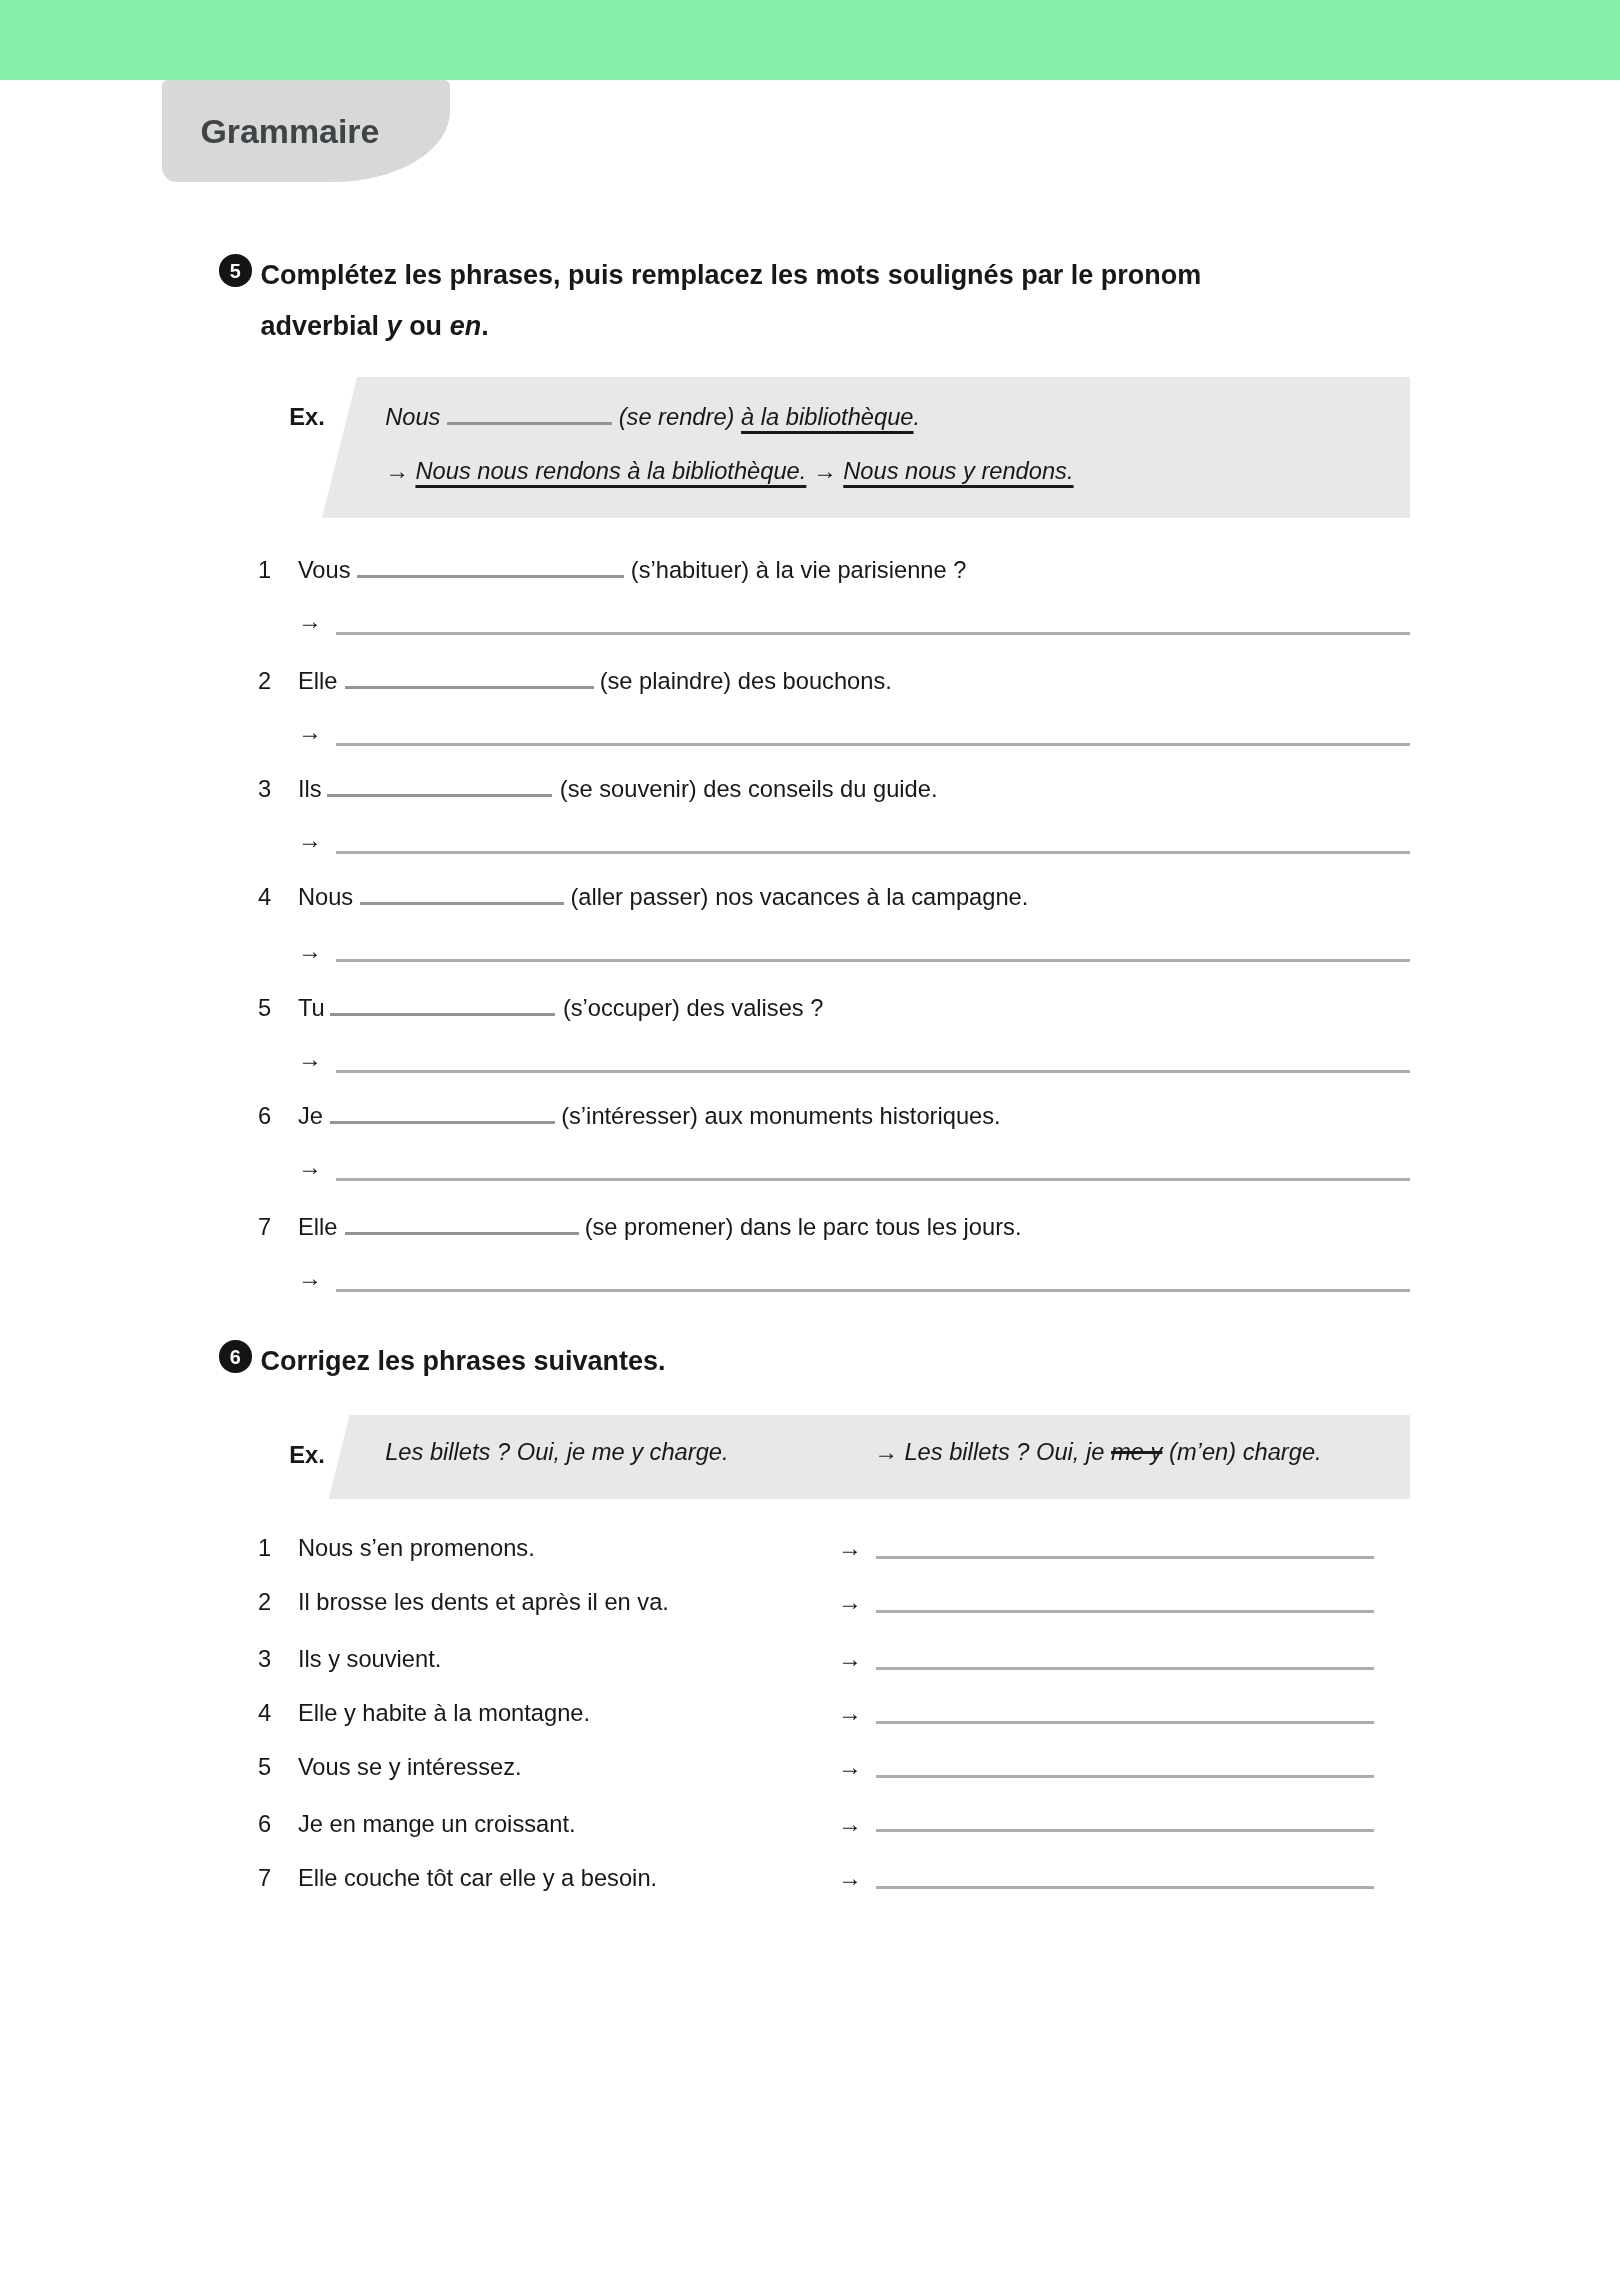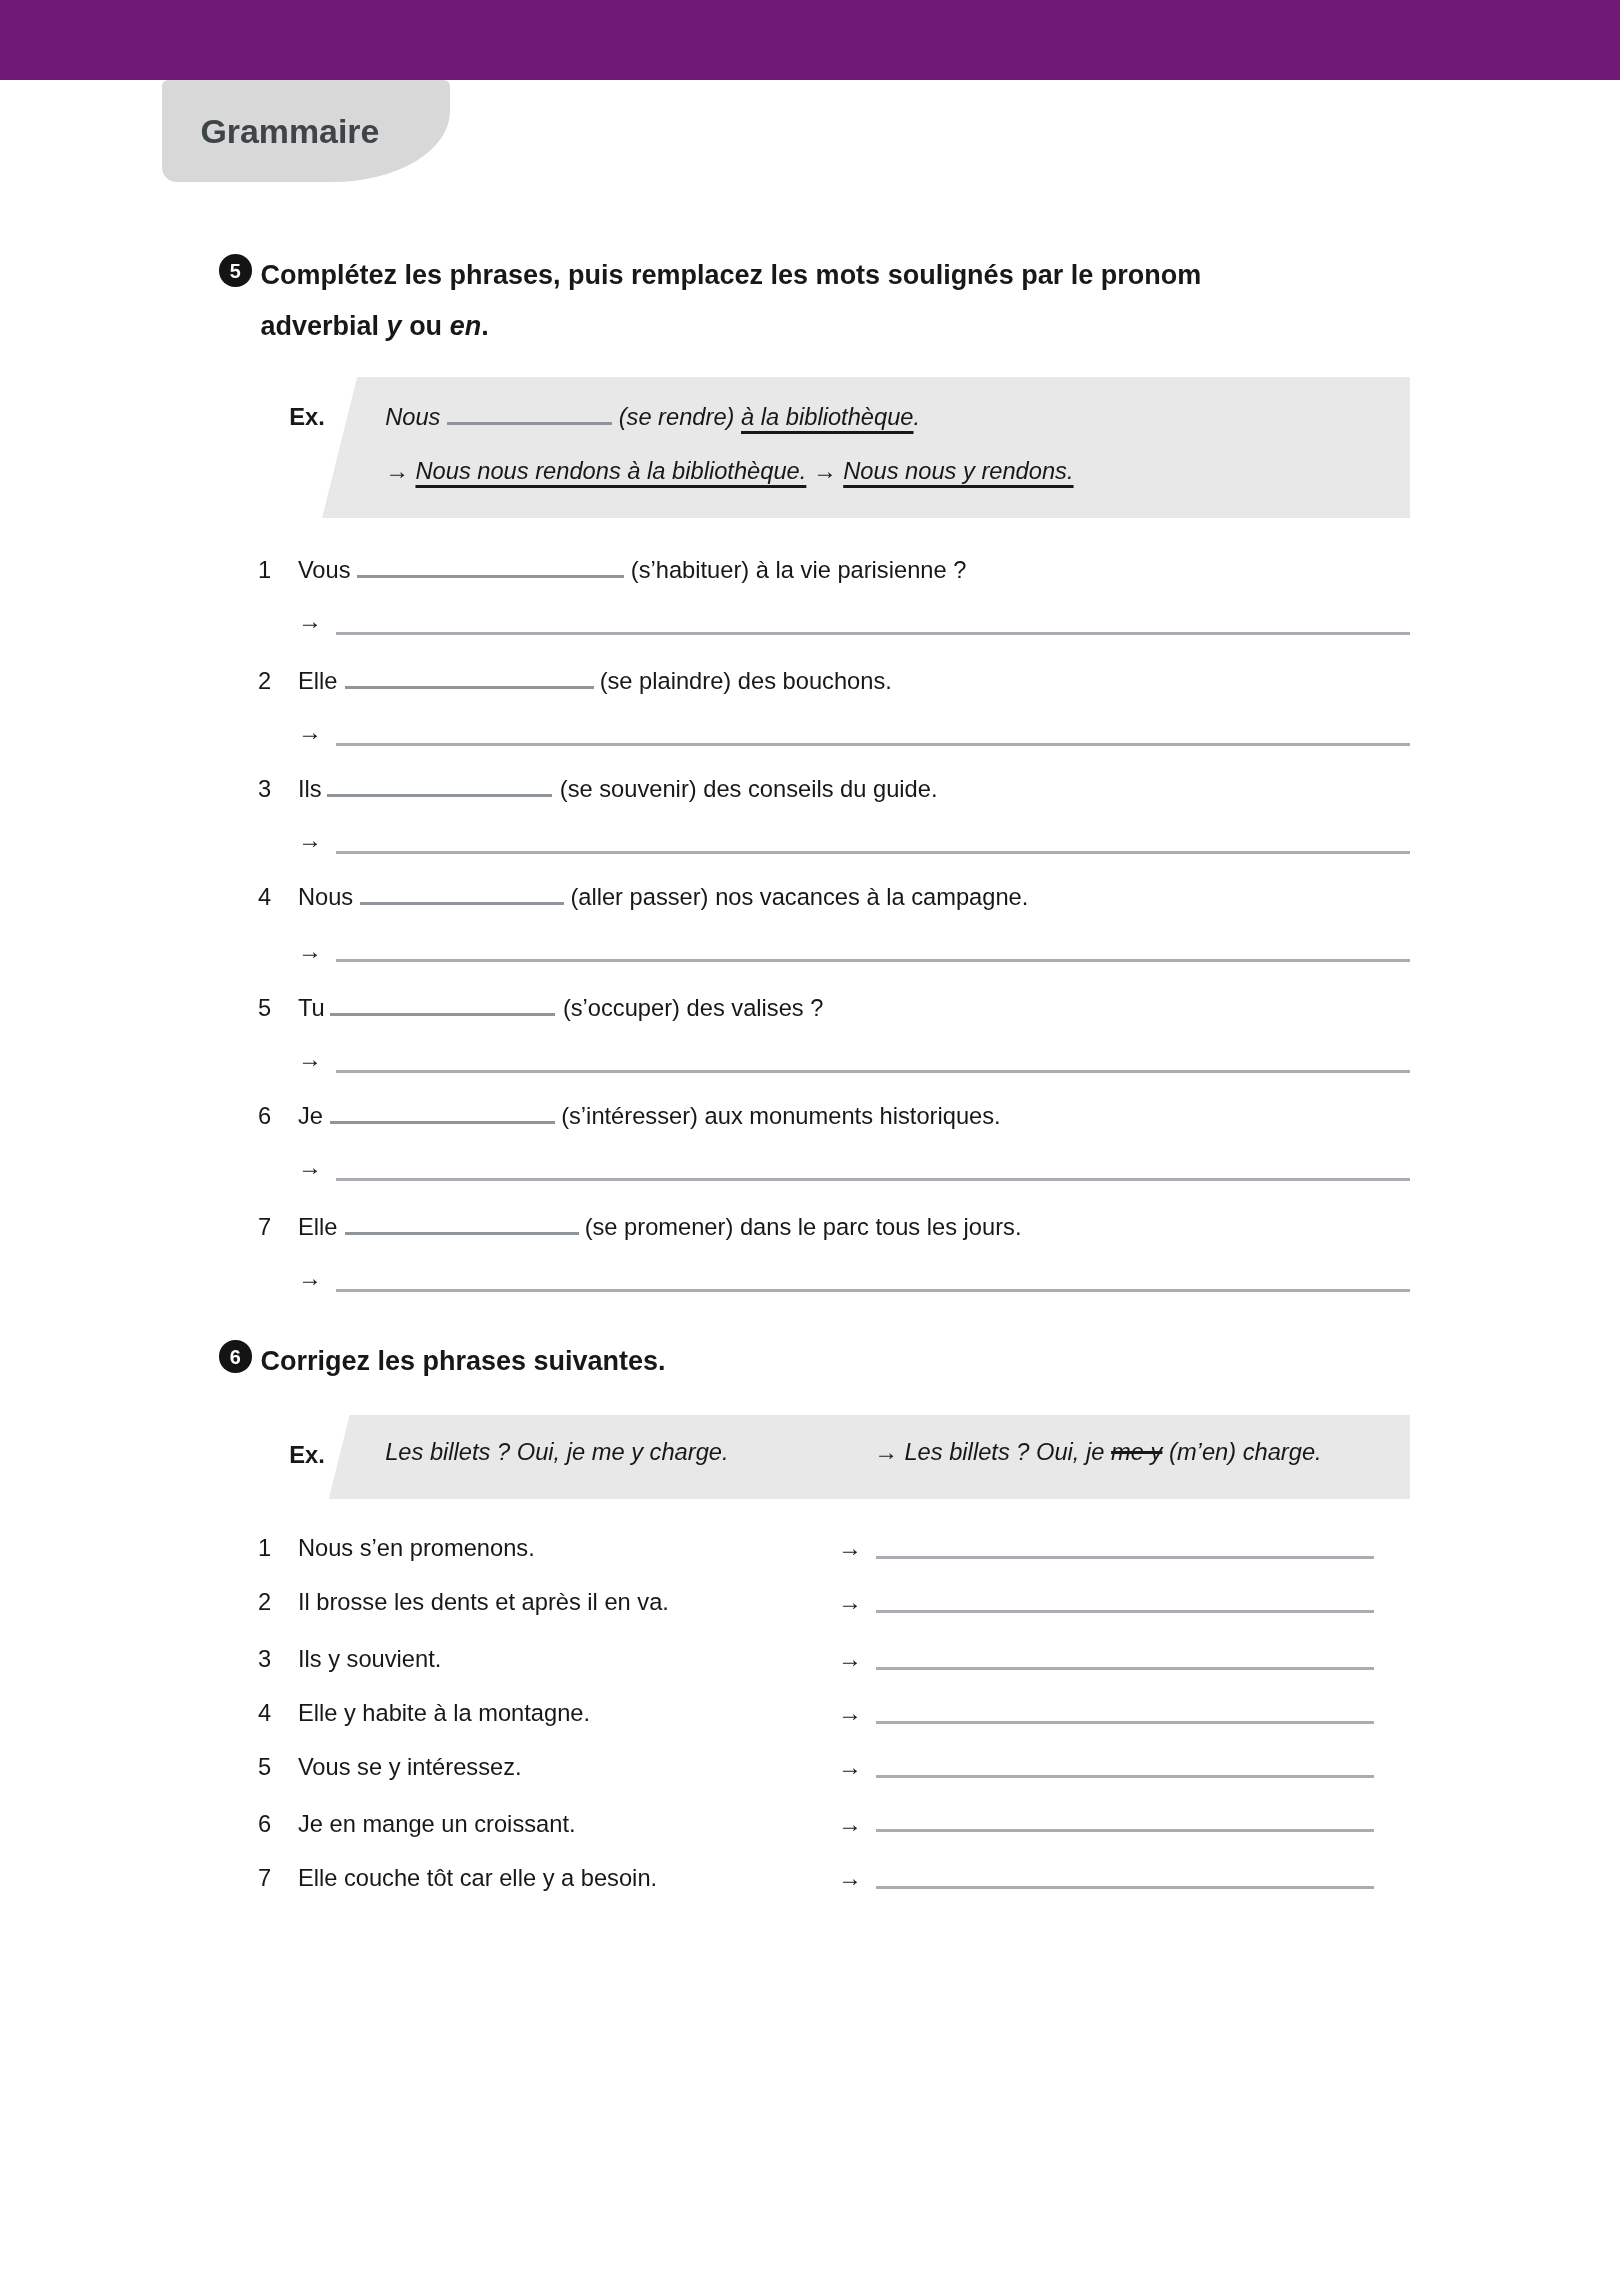--- a/index.html
+++ b/index.html
@@ -1,16 +1,16 @@
 <!DOCTYPE html>
 <html style="font-size:7.9px"><head>
 <meta charset="utf-8">
 <style>
   html,body{margin:0;padding:0;background:#ffffff;}
-  .viewport{width:1621px;height:2008px;overflow:hidden;background:#701a75;}
+  .viewport{width:1621px;height:2008px;overflow:hidden;background:#86efac;}
   .scale{width:540px;height:765px;transform:scale(3);transform-origin:0 0;
          font-family:"Liberation Sans", sans-serif;color:#17181a;background:#ffffff;
          position:relative;box-sizing:border-box;}
 
   
   .banner{margin:80px 0 0 54px;width:96px;height:34px;background:#d8d8d8;
           border-radius:2px 2px 39px 4.9px / 2px 2px 23.6px 4.9px;
           display:flex;align-items:center;padding-left:12.8px;box-sizing:border-box;}
   .banner-title{font-size:11.3px;font-weight:bold;color:#3f4447;}
 

